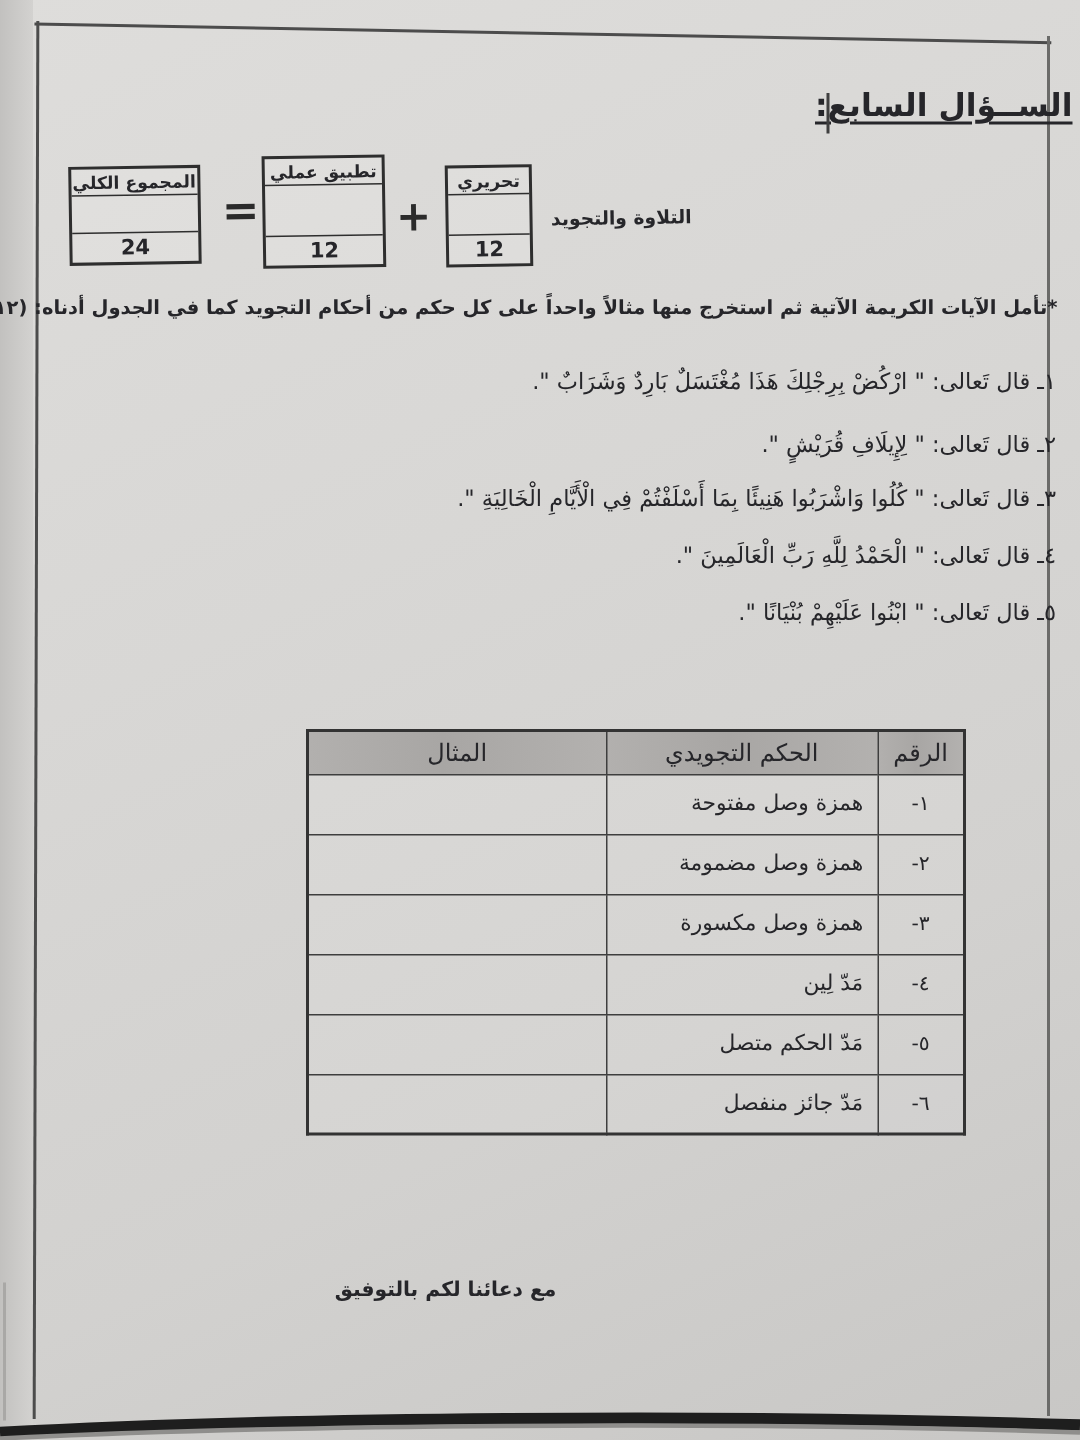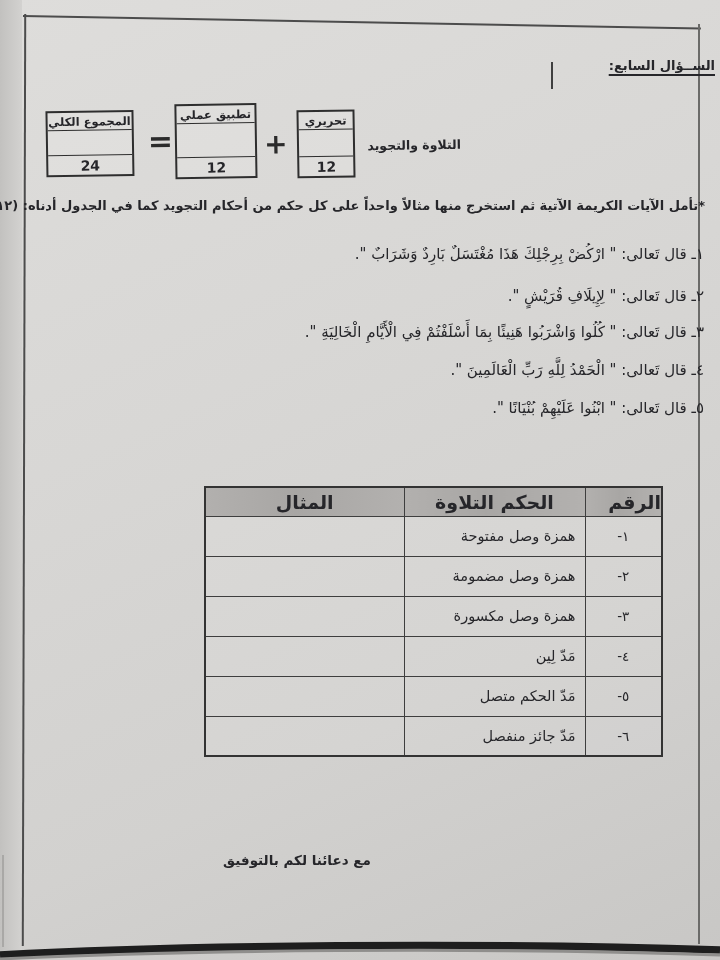--- a/index.html
+++ b/index.html
@@ -28,21 +28,21 @@
   .frame-right  { position:absolute; left:698px; top:24px; width:2px; height:920px;
                   background:#6b6b69; }
   .photo-edge-left { position:absolute; left:2px; top:855px; width:2px; height:92px; background:#a9a8a6; }
 
   
   .bottom-edge { position:absolute; left:0; top:938px; width:720px; height:22px; }
 
   
   .q-title {
     position:absolute; top:58px; right:5px;
-    font-size:13px; font-weight:bold;
+    font-size:21px; font-weight:bold;
     text-decoration:underline; text-underline-offset:4px; text-decoration-thickness:1.5px;
     letter-spacing:0.5px;
   }
   .title-tick { position:absolute; top:62px; left:551px; width:2px; height:27px; background:#3f3f3f; }
 
   
   .score-panel { position:absolute; left:44px; top:100px; width:420px; height:90px;
                  transform:rotate(-0.9deg); direction:ltr; }
   .score-box { position:absolute; border:2px solid #2e2e2e; background:rgba(255,255,255,0.12);
                display:flex; flex-direction:column; direction:rtl; }
@@ -76,26 +76,26 @@
   .verse-3 { top:323px; }
   .verse-4 { top:361px; }
   .verse-5 { top:399px; }
 
   
   .tbl-wrap { position:absolute; left:204px; top:486px; }
   table { border-collapse:collapse; direction:rtl; background:rgba(255,255,255,0.08); }
   th, td { border:1.6px solid #3e3e3e; }
   table { border:2px solid #333; }
   th {
-    height:29px; font-size:19px; font-weight:bold;
+    height:29px; font-size:16px; font-weight:normal;
     background:linear-gradient(90deg,#b2b0ae,#a8a6a4 45%,#b3b1af);
     text-align:center;
   }
   td { height:40px; font-size:14.5px; vertical-align:middle;margin-left:48px; }
-  .col-num  { width:77px;text-align:right; }
+  .col-num  { width:58px; }
   .col-rule { width:181px; }
   .col-ex   { width:199px; }
   td.cell-num  { text-align:center; font-size:13.5px; }
   td.cell-rule { text-align:right; padding-right:9px; }
   td.cell-ex   { }
 
   
   .footer-end {
     position:absolute; top:819px; left:0; width:720px; text-align:center;
     font-size:14px; font-weight:bold;
@@ -146,21 +146,21 @@
   <div class="verse verse-2">٢ـ قال تَعالى:  " لِإِيلَافِ قُرَيْشٍ ".</div>
   <div class="verse verse-3">٣ـ قال تَعالى: " كُلُوا وَاشْرَبُوا هَنِيئًا بِمَا أَسْلَفْتُمْ فِي الْأَيَّامِ الْخَالِيَةِ ".</div>
   <div class="verse verse-4">٤ـ قال تَعالى:  " الْحَمْدُ لِلَّهِ رَبِّ الْعَالَمِينَ ".</div>
   <div class="verse verse-5">٥ـ قال تَعالى:  " ابْنُوا عَلَيْهِمْ بُنْيَانًا ".</div>
 
   <div class="tbl-wrap">
     <table>
       <thead>
         <tr>
           <th class="col-num">الرقم</th>
-          <th class="col-rule">الحكم التلاوة</th>
+          <th class="col-rule">الحكم التجويدي</th>
           <th class="col-ex">المثال</th>
         </tr>
       </thead>
       <tbody>
         <tr>
           <td class="cell-num">١-</td>
           <td class="cell-rule">همزة وصل مفتوحة</td>
           <td class="cell-ex"></td>
         </tr>
         <tr>

